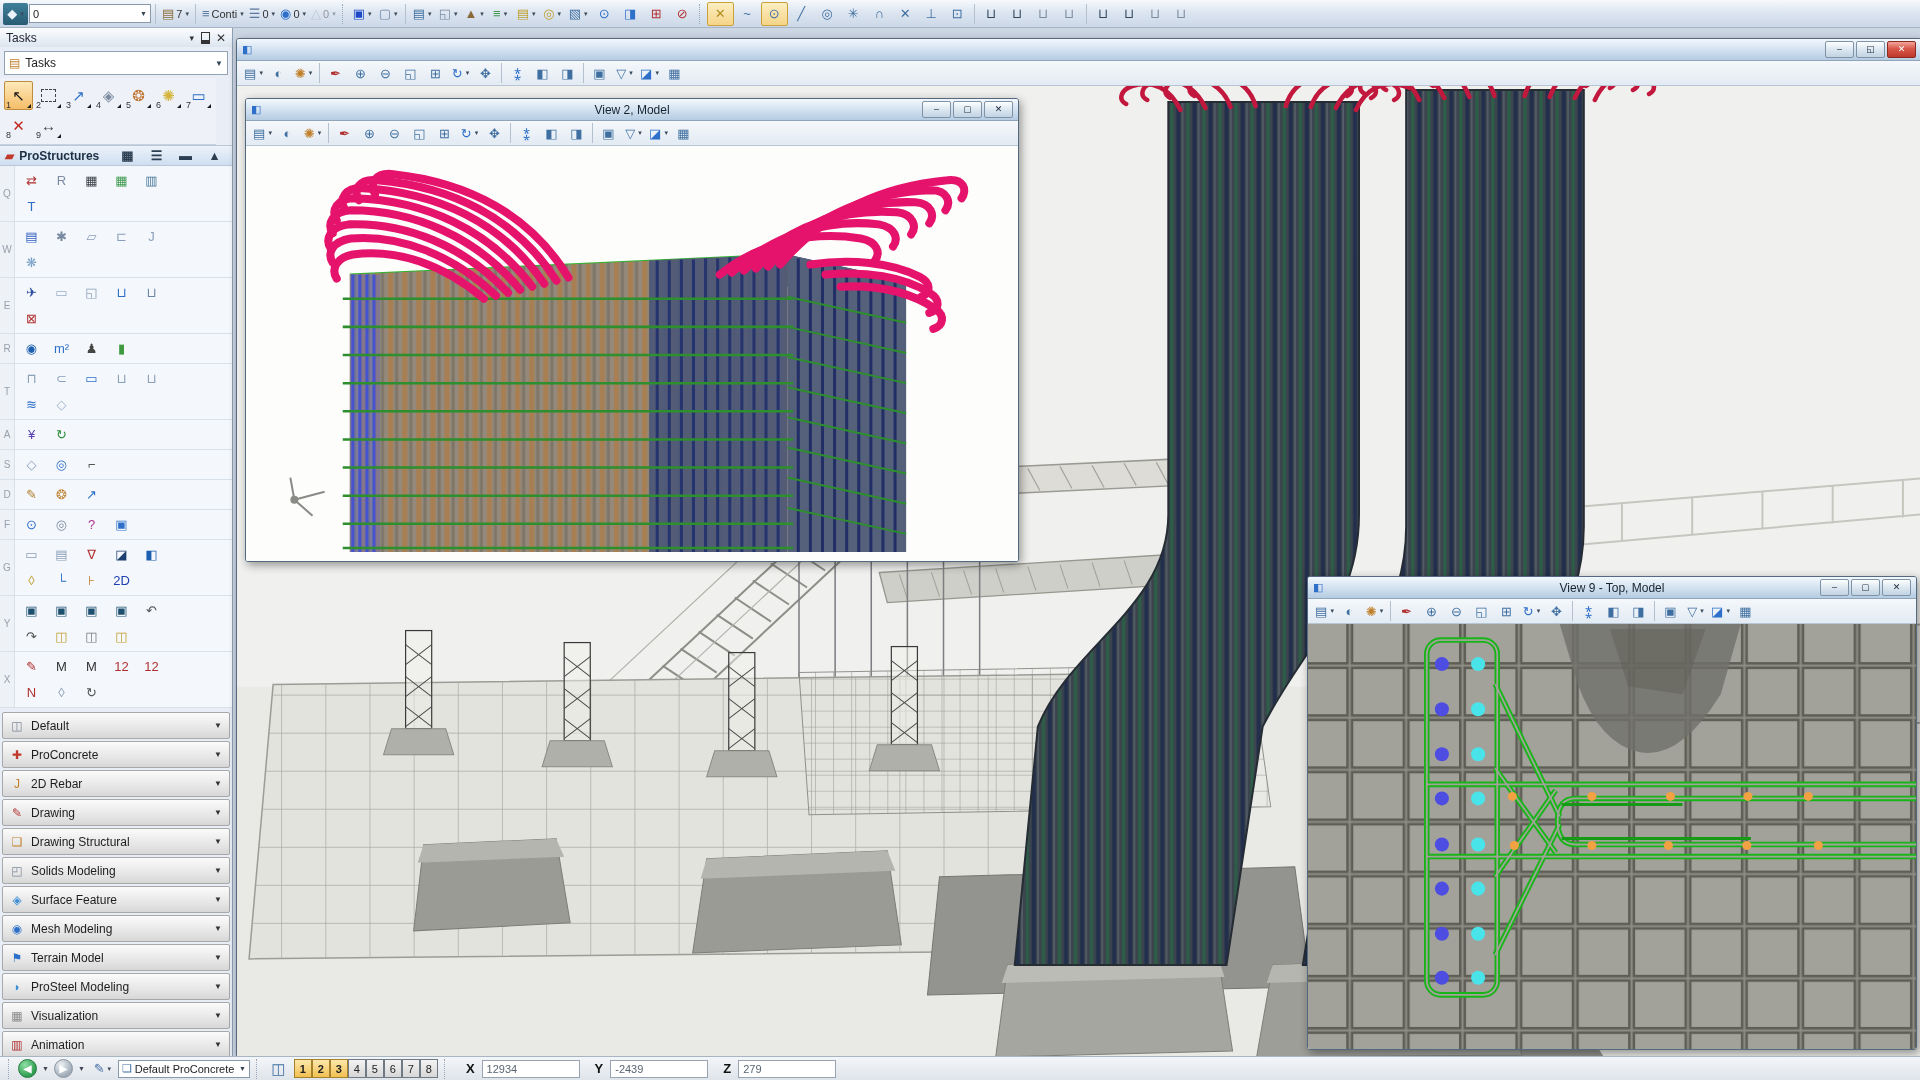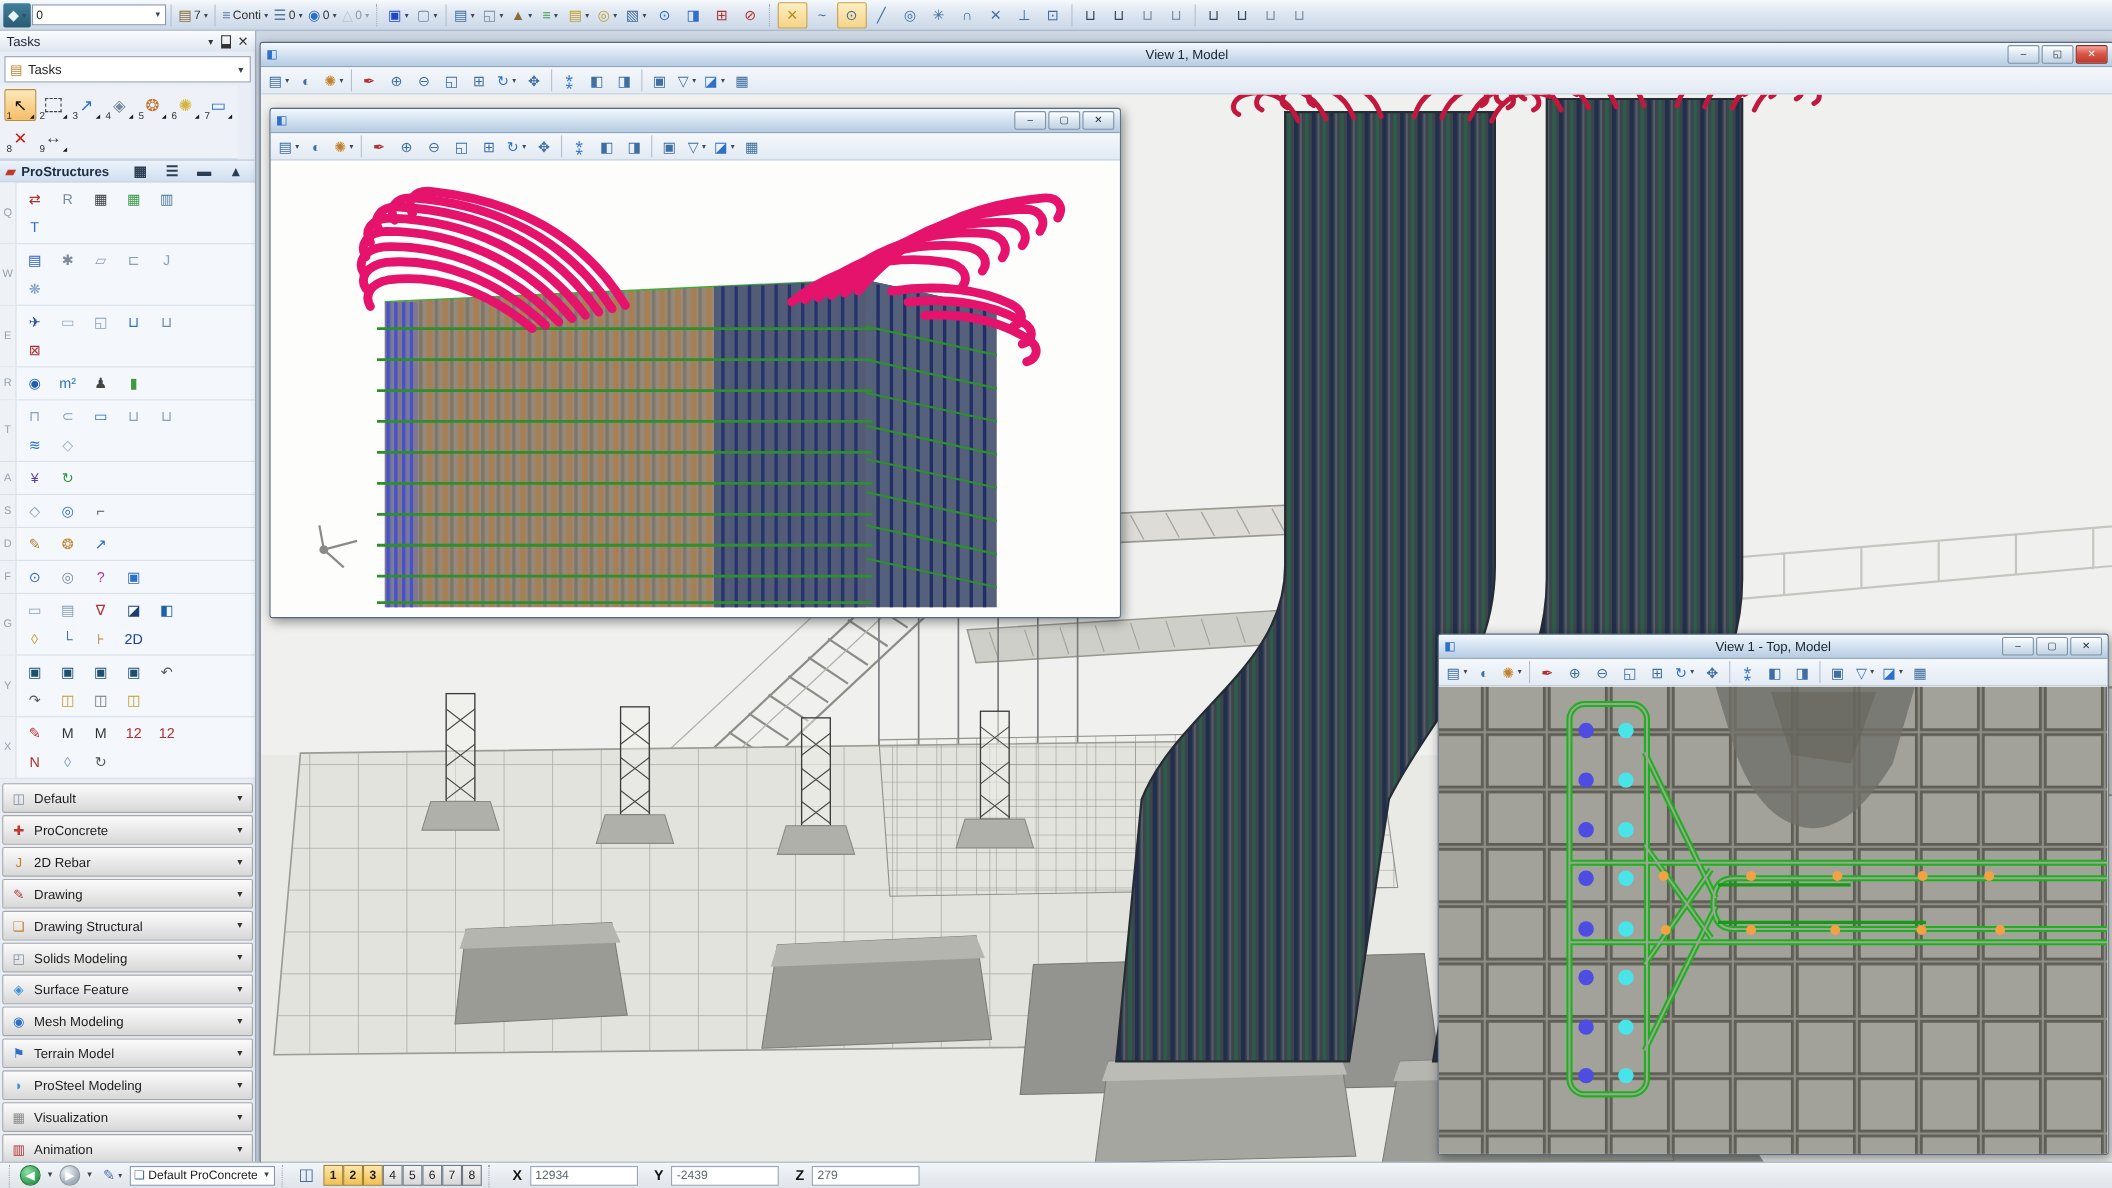--- a/index.html
+++ b/index.html
@@ -620,21 +620,20 @@
     <span class="g" style="color: rgb(176, 48, 48);">▥</span>
     <span class="lbl">Animation</span>
     <span class="chev">▼</span>
   </div>
       </div>
   </div>
 
   <div class="vwin" id="view1" style="left:236px;top:38px;width:1684px;height:1018px;">
     <div class="vtitle">
       <span class="vicon">◧</span>
-      <span class="ttl">View 1, Model</span>
       <span class="winbtns">
         <span class="wbtn">–</span>
         <span class="wbtn">◱</span>
         <span class="wbtn close-red">✕</span>
       </span>
     </div>
     <div class="vtb">
         <span class="tbi">
           <span class="g" style="color: rgb(63, 111, 160);">▤</span>
           <span class="dd">▾</span>
@@ -793,20 +792,21 @@
               <use href="#hookfanA"></use>
             </g>
         </g>
       </svg>
     </div>
   </div>
 
   <div class="vwin" id="view2" style="left:245px;top:98px;width:772px;height:462px;">
     <div class="vtitle">
       <span class="vicon">◧</span>
+      <span class="ttl">View 2, Model</span>
       <span class="winbtns">
         <span class="wbtn">–</span>
         <span class="wbtn">▢</span>
         <span class="wbtn">✕</span>
       </span>
     </div>
     <div class="vtb">
         <span class="tbi">
           <span class="g" style="color: rgb(63, 111, 160);">▤</span>
           <span class="dd">▾</span>
@@ -926,21 +926,21 @@
           <path d="M48,352 L78,344 M48,352 L66,368 M48,352 L44,330"></path>
           <circle cx="48" cy="352" r="3" fill="#8a8a86"></circle>
         </g>
       </svg>
     </div>
   </div>
 
   <div class="vwin" id="view3" style="left:1307px;top:576px;width:608px;height:472px;">
     <div class="vtitle">
       <span class="vicon">◧</span>
-      <span class="ttl">View 1 - Top, Model</span>
+      <span class="ttl">View 9 - Top, Model</span>
       <span class="winbtns">
         <span class="wbtn">–</span>
         <span class="wbtn">▢</span>
         <span class="wbtn">✕</span>
       </span>
     </div>
     <div class="vtb">
         <span class="tbi">
           <span class="g" style="color: rgb(63, 111, 160);">▤</span>
           <span class="dd">▾</span>

